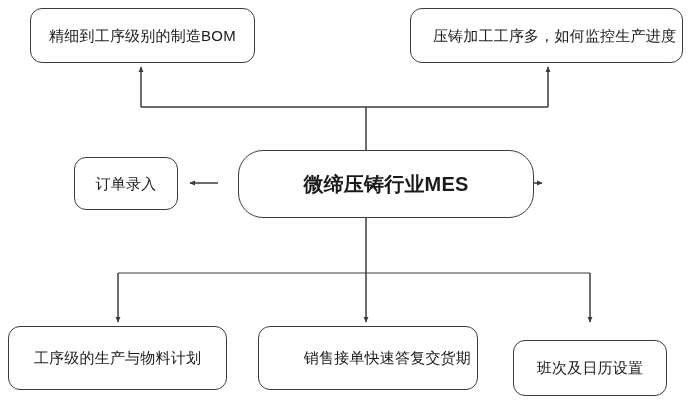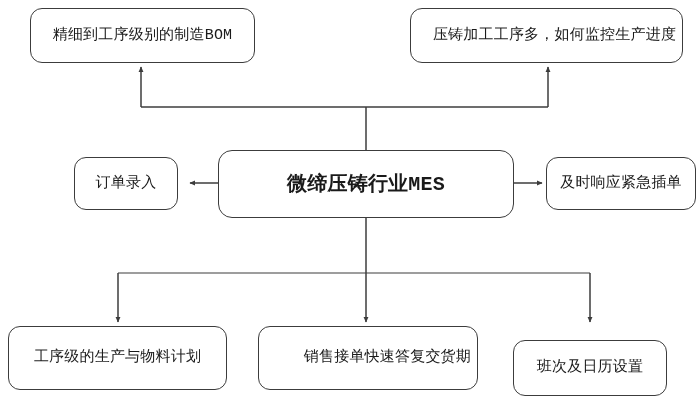--- a/index.html
+++ b/index.html
@@ -36,28 +36,28 @@
     justify-content: center;
     text-align: center;
     color: #1a1a1a;
     letter-spacing: 0.2px;
     line-height: 1.15;
   }
   .node .node-label {
     display: block;
     padding: 0 6px;
     white-space: nowrap;
-    font-family: Liberation Mono, monospace;
   }
   .node-normal { font-size: 15px; font-weight: 400; }
   .node-center {
     font-size: 20px;
     font-weight: bold;
     border-width: 1.6px;
-    border-radius: 14px;
+    border-radius: 25px;
+    margin-left: 20px;
   }
 </style>
 </head>
 <body>
 
 <div id="canvas">
 
   <svg id="wires" viewBox="0 0 700 400" width="700" height="400" xmlns="http://www.w3.org/2000/svg">
     <defs>
       <marker id="arrowhead" markerWidth="7" markerHeight="7" refX="5.4" refY="3" orient="auto" markerUnits="userSpaceOnUse">
@@ -98,23 +98,20 @@
   </div>
 
   <div class="node node-normal" style="left:74px; top:157px; width:104px; height:53px;">
     <span class="node-label">订单录入</span>
   </div>
 
   <div class="node node-center" style="left:218px; top:150px; width:296px; height:68px;">
     <span class="node-label">微缔压铸行业MES</span>
   </div>
 
-  <div class="node node-normal" style="left:546px; top:157px; width:150px; height:53px;">
-    <span class="node-label">及时响应紧急插单</span>
-  </div>
 
   <div class="node node-normal" style="left:8px; top:326px; width:219px; height:64px;">
     <span class="node-label">工序级的生产与物料计划</span>
   </div>
 
   <div class="node node-normal" style="left:258px; top:326px; width:220px; height:64px;justify-content:flex-end;">
     <span class="node-label">销售接单快速答复交货期</span>
   </div>
 
   <div class="node node-normal" style="left:513px; top:326px; width:154px; height:56px;margin-top:14px;">

